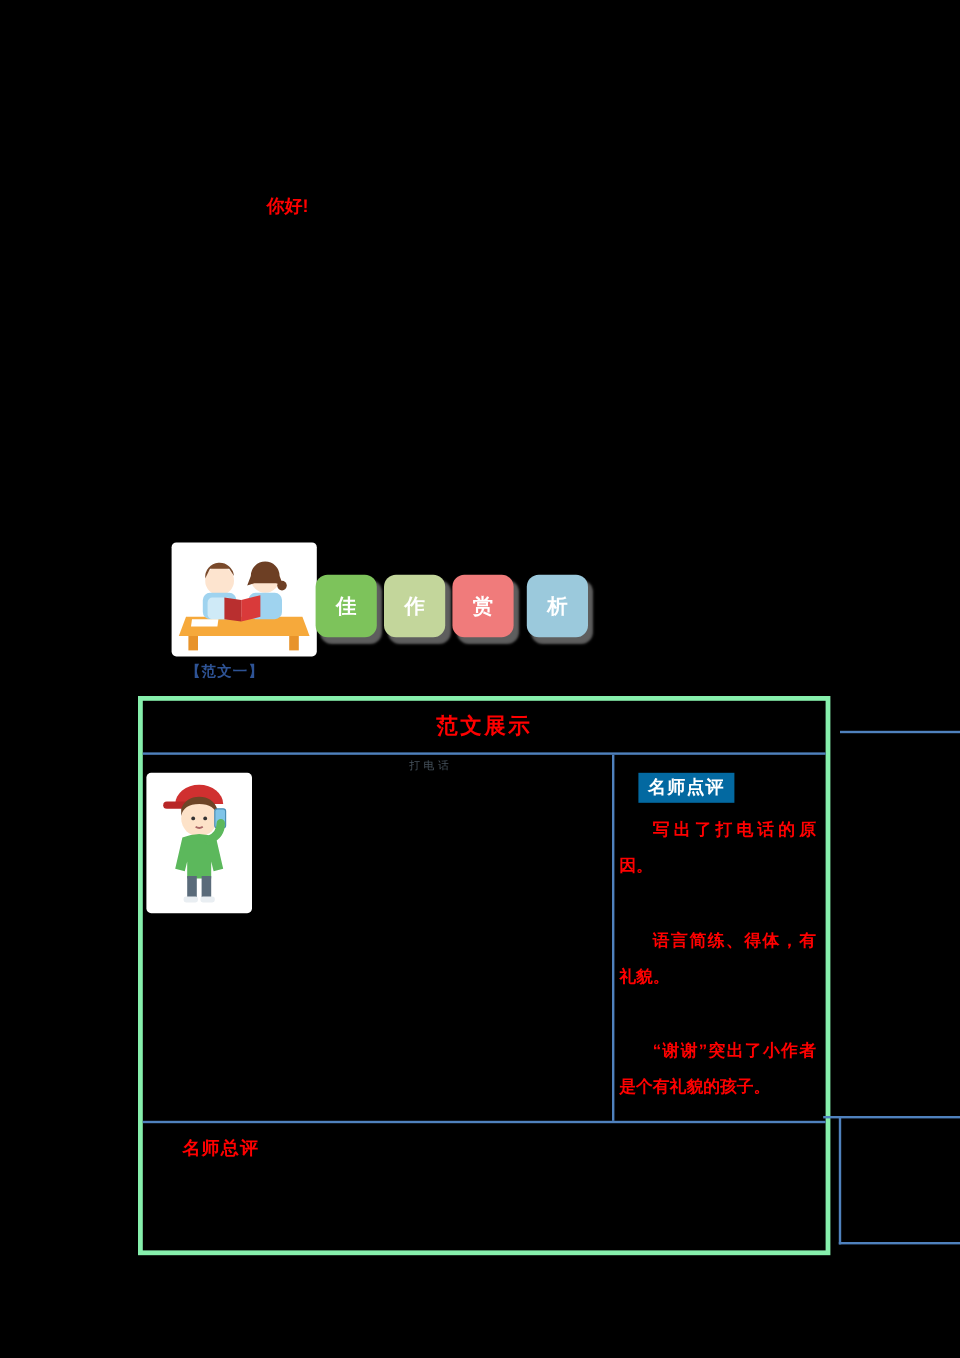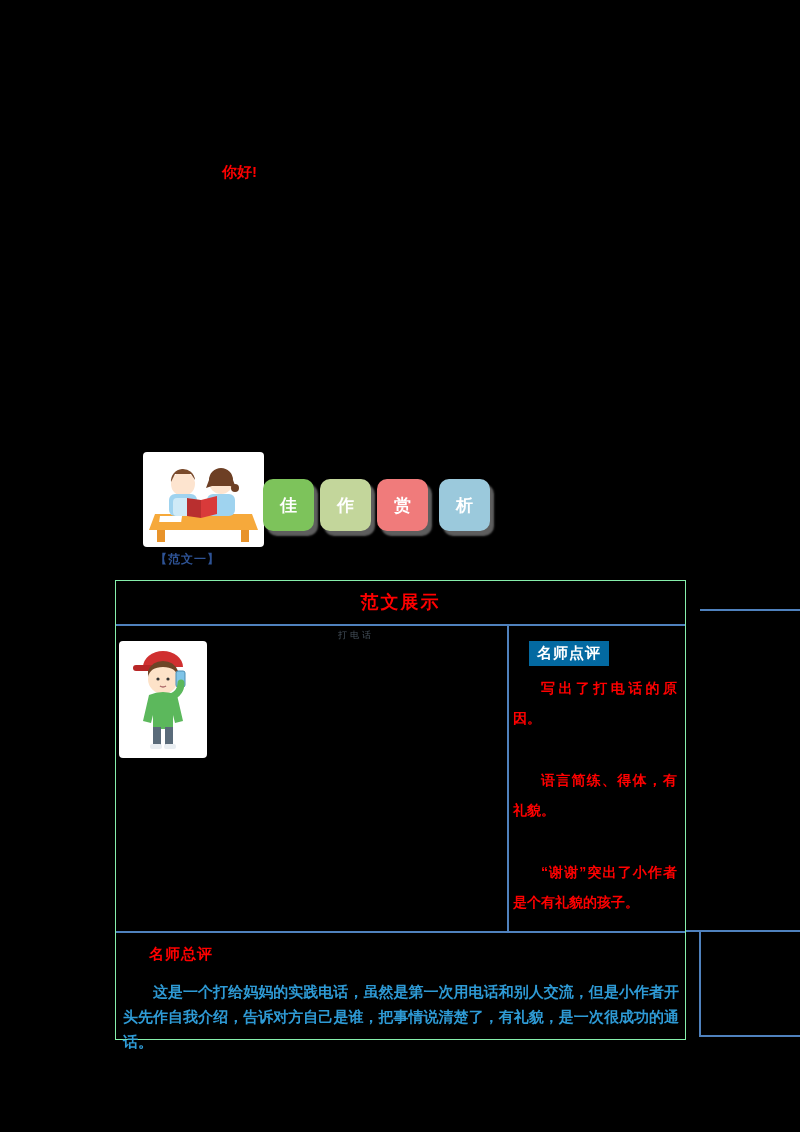--- a/index.html
+++ b/index.html
@@ -11,21 +11,21 @@
   .sentence{color:#ff0000;font-weight:bold;font-size:15px;letter-spacing:.5px;white-space:nowrap;}
   
   .card{background:#ffffff;border-radius:4px;}
   .tile{width:51px;height:52px;border-radius:10px;box-shadow:4px 5px 2px rgba(110,110,110,.85);
         display:flex;align-items:center;justify-content:center;color:#fff;
         font-size:17px;font-weight:bold;}
   .tile-0{background:#7dc35b;} .tile-1{background:#c3d69b;}
   .tile-2{background:#f07b7b;} .tile-3{background:#9bc9dc;}
   .tag-blue{color:#2e5395;font-weight:bold;font-size:12px;letter-spacing:1px;}
   
-  .tbl{border:1px solid #86efac;}
+  .tbl{border:4px solid #86efac;}
   .bline{background:#4f81bd;}
   .tbl-header{color:#ff0000;font-weight:bold;font-size:18px;letter-spacing:2px;
               text-align:center;line-height:43px;}
   .essay-title{color:#47535e;font-size:9px;letter-spacing:3px;text-align:center;}
   .cmt-label{background:#0369a1;color:#ffffff;font-weight:bold;font-size:15px;
              padding:3px 8px;letter-spacing:1px;display:inline-block;}
   .cmt{color:#ff0000;font-weight:bold;font-size:14px;line-height:30px;
        text-indent:2em;text-align:justify;}
   .sum-label{color:#ff0000;font-weight:bold;font-size:15px;letter-spacing:1px;}
   .sum-text{color:#2e9ad5;font-weight:bold;font-size:15px;line-height:25px;
@@ -118,21 +118,20 @@
     <div class="abs cmt" style="left:397px;top:184px;width:164px;">语言简练、得体，有礼貌。</div>
 
     <div class="abs cmt" style="left:397px;top:92px;width:164px;">写出了打电话的原因。</div>
 
     <div class="abs cmt" style="left:397px;top:276px;width:164px;">“谢谢”突出了小作者是个有礼貌的孩子。</div>
 
     <div class="bline abs" style="left:0;top:350px;width:569px;height:2px;"></div>
 
     <div class="abs sum-label" style="left:33px;top:364px;">名师总评</div>
 
-    <div class="abs sum-text" style="left:7px;top:398px;width:556px;">这是一个打给妈妈的实践电话，虽然是第一次用电话和别人交流，但是小作者开头先作自我介绍，告诉对方自己是谁，把事情说清楚了，有礼貌，是一次很成功的通话。</div>
   </div>
 
   <div class="bline abs" style="left:700px;top:609px;width:100px;height:2px;"></div>
   <div class="bline abs" style="left:686px;top:930px;width:114px;height:2px;"></div>
   <div class="bline abs" style="left:699px;top:930px;width:2px;height:107px;"></div>
   <div class="bline abs" style="left:699px;top:1035px;width:101px;height:2px;"></div>
 
 </div>
 
 </body></html>

